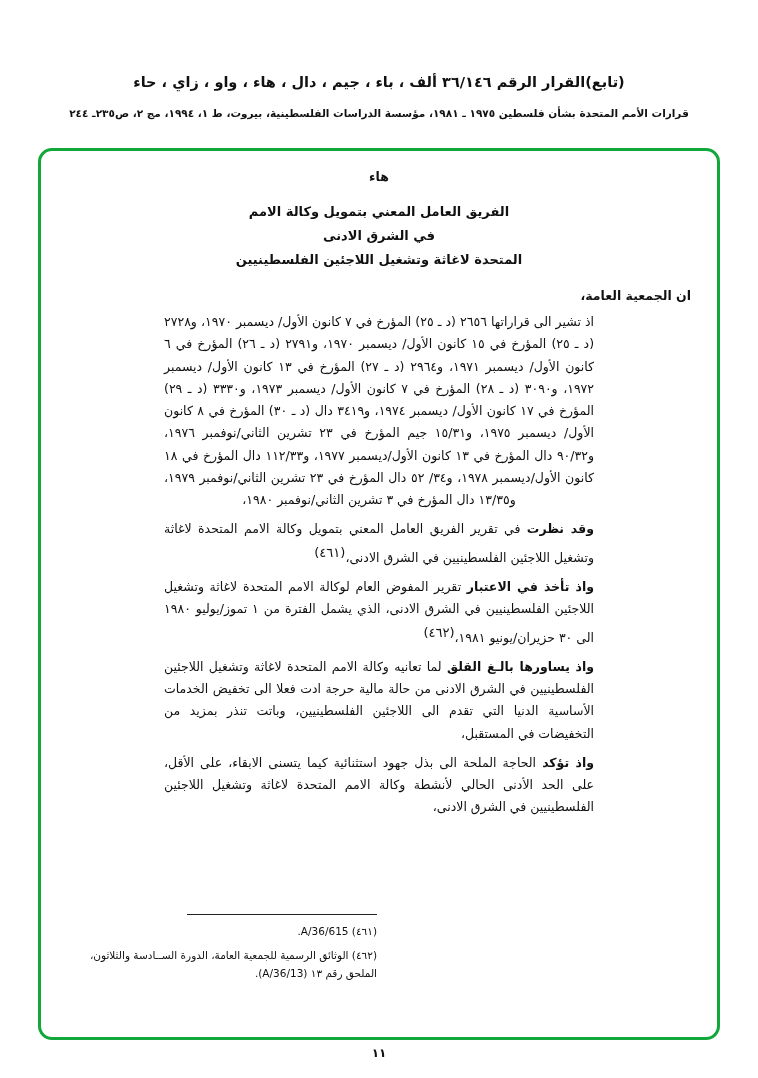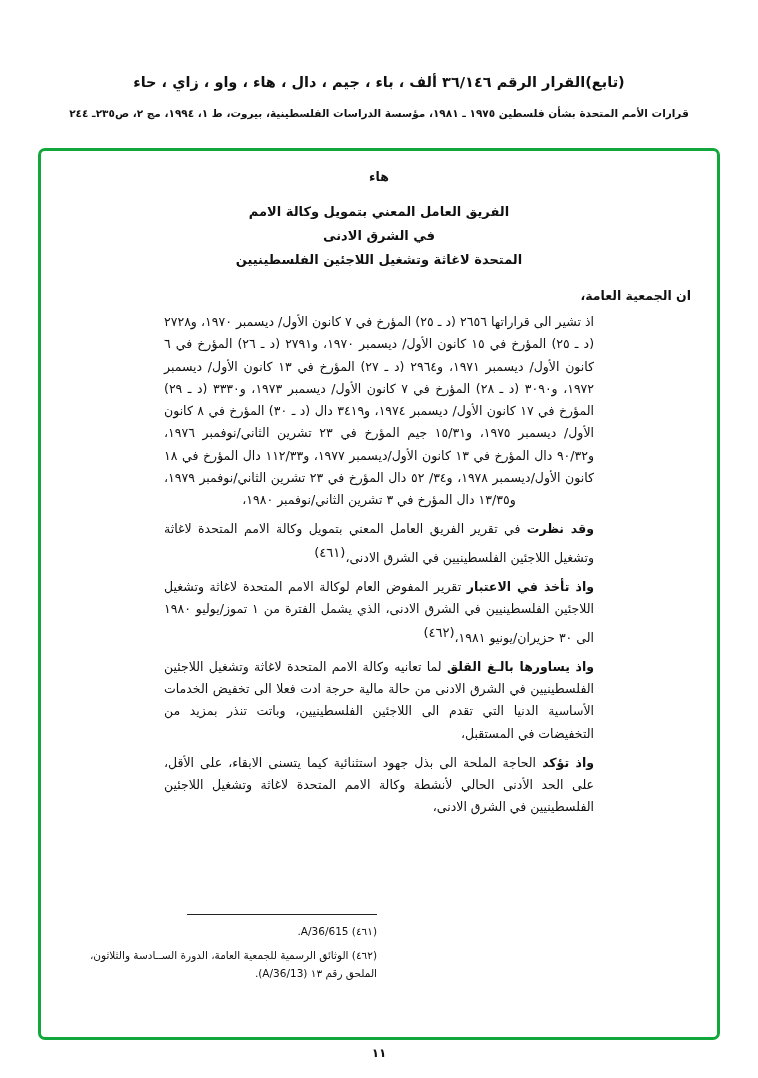--- a/index.html
+++ b/index.html
@@ -46,21 +46,21 @@
   }
 
   
   .frame {
     position: absolute;
     top: 148px;
     left: 38px;
     width: 682px;
     height: 892px;
     border: 3px solid #12a73b;
-    border-radius: 7px;
+    border-radius: 14px;
     box-sizing: border-box;
     background: #ffffff;
   }
   .frame-inner {
     position: absolute;
     top: 18px;
     left: 26px;
     right: 26px;
     bottom: 14px;
   }

